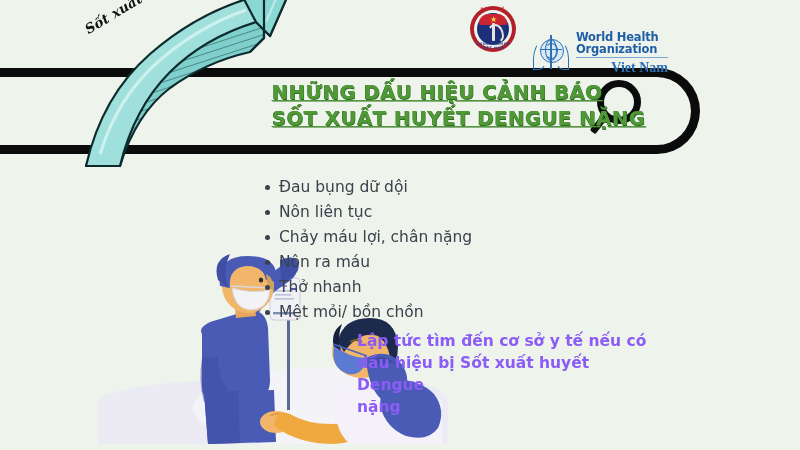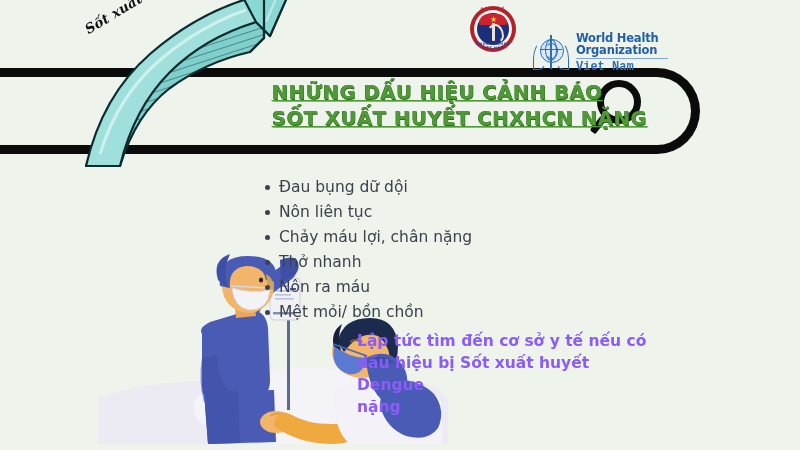--- a/index.html
+++ b/index.html
@@ -77,21 +77,21 @@
   .who-merid{position:absolute;left:18px;top:5px;width:1.2px;height:22px;background:#2c6fb5;}
   .who-merid2{position:absolute;left:8px;top:15px;width:22px;height:1.2px;background:#2c6fb5;}
   .who-merid3{position:absolute;left:13px;top:5px;width:12px;height:22px;border-radius:50%;border:1.2px solid #2c6fb5;box-sizing:border-box;}
   .who-leafL{position:absolute;left:1px;top:8px;width:13px;height:26px;border:1.8px solid #2c6fb5;border-radius:60% 0 60% 0;border-right-color:transparent;border-top-color:transparent;}
   .who-leafR{position:absolute;right:1px;top:8px;width:13px;height:26px;border:1.8px solid #2c6fb5;border-radius:0 60% 0 60%;border-left-color:transparent;border-top-color:transparent;}
   .who-rod{position:absolute;left:18.4px;top:1px;width:1.4px;height:34px;background:#2c6fb5;}
   .who-serp{position:absolute;left:13px;top:9px;width:11px;height:14px;border:1.4px solid #2c6fb5;border-radius:50%;border-left-color:transparent;}
   .who-words{line-height:1.08;}
   .who-l1,.who-l2{font-family:"DejaVu Sans", sans-serif;font-weight:bold;font-size:11.5px;color:#1f5fa6;letter-spacing:-.2px;}
   .who-rule{height:1px;background:#7aa9d6;margin:2px 0 2px 0;width:92px;}
-  .who-sub{font-family:Liberation Mono, monospace;font-size:12px;color:#2c6fb5;font-weight:bold;}
+  .who-sub{font-family:Liberation Serif, serif;font-size:14px;color:#2c6fb5;font-weight:bold;text-align:right;}
 
   
   .bullets{position:absolute;left:265px;top:176px;z-index:6;}
   .bullet-row{display:flex;align-items:flex-start;gap:9px;margin-bottom:2.5px;}
   .bullet-dot{width:5px;height:5px;border-radius:50%;background:#3a424c;margin-top:9px;flex:0 0 auto;}
   .bullet-txt{font-family:"DejaVu Sans", sans-serif;font-size:15.5px;color:#3a424c;line-height:1.45;white-space:nowrap;}
 
   
   .callout{
     position:absolute;left:357px;top:330px;width:300px;z-index:6;
@@ -196,21 +196,21 @@
       <path d="M158 0 L 214 2 L 192 52 L 178 38 Z" fill="#8ad8d4" stroke="#0d2b2c" stroke-width="2.2" stroke-linejoin="round"></path>
       <path d="M168 8 L 200 10 L 188 38" stroke="#cdeeec" stroke-width="2" fill="none" opacity=".8"></path>
 
       <path d="M186 16 L 186 54 L 172 68" fill="none" stroke="#0d2b2c" stroke-width="2.2"></path>
     </svg>
     <div class="arrow-label">Sốt xuất huyết: Hỏi&amp;Đáp</div>
   </div>
 
   <div class="headline">
     <div>NHỮNG DẤU HIỆU CẢNH BÁO</div>
-    <div>SỐT XUẤT HUYẾT CHXHCN NẶNG</div>
+    <div>SỐT XUẤT HUYẾT DENGUE NẶNG</div>
   </div>
 
   <div class="logos">
 
     <div class="moh-logo">
       <div class="moh-ring"></div>
       <div class="moh-ring2"></div>
       <div class="moh-inner"></div>
       <div class="moh-txt-top">BỘ Y TẾ</div>
       <div class="moh-cap"></div>
@@ -249,25 +249,25 @@
     <div class="bullet-row">
       <span class="bullet-dot"></span>
       <span class="bullet-txt">Nôn liên tục</span>
     </div>
     <div class="bullet-row">
       <span class="bullet-dot"></span>
       <span class="bullet-txt">Chảy máu lợi, chân nặng</span>
     </div>
     <div class="bullet-row">
       <span class="bullet-dot"></span>
+      <span class="bullet-txt">Nôn ra máu</span>
+    </div>
+    <div class="bullet-row">
+      <span class="bullet-dot"></span>
       <span class="bullet-txt">Thở nhanh</span>
-    </div>
-    <div class="bullet-row">
-      <span class="bullet-dot"></span>
-      <span class="bullet-txt">Nôn ra máu</span>
     </div>
     <div class="bullet-row">
       <span class="bullet-dot"></span>
       <span class="bullet-txt">Mệt mỏi/ bồn chồn</span>
     </div>
   </div>
 
   <div class="callout">
     <div>Lập tức tìm đến cơ sở y tế nếu có</div>
     <div>dấu hiệu bị Sốt xuất huyết Dengue</div>

